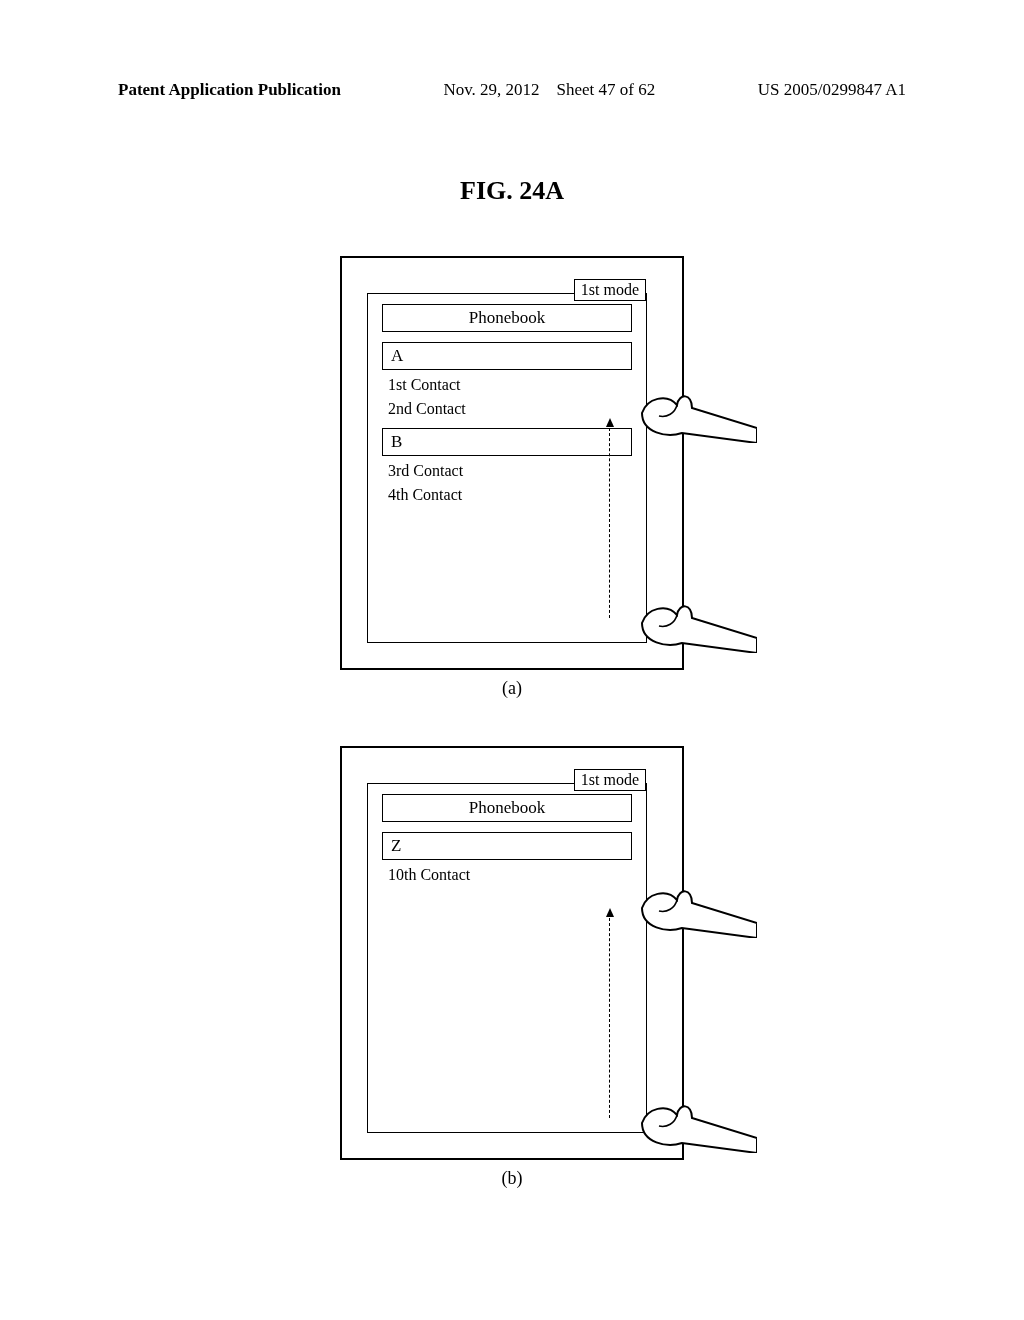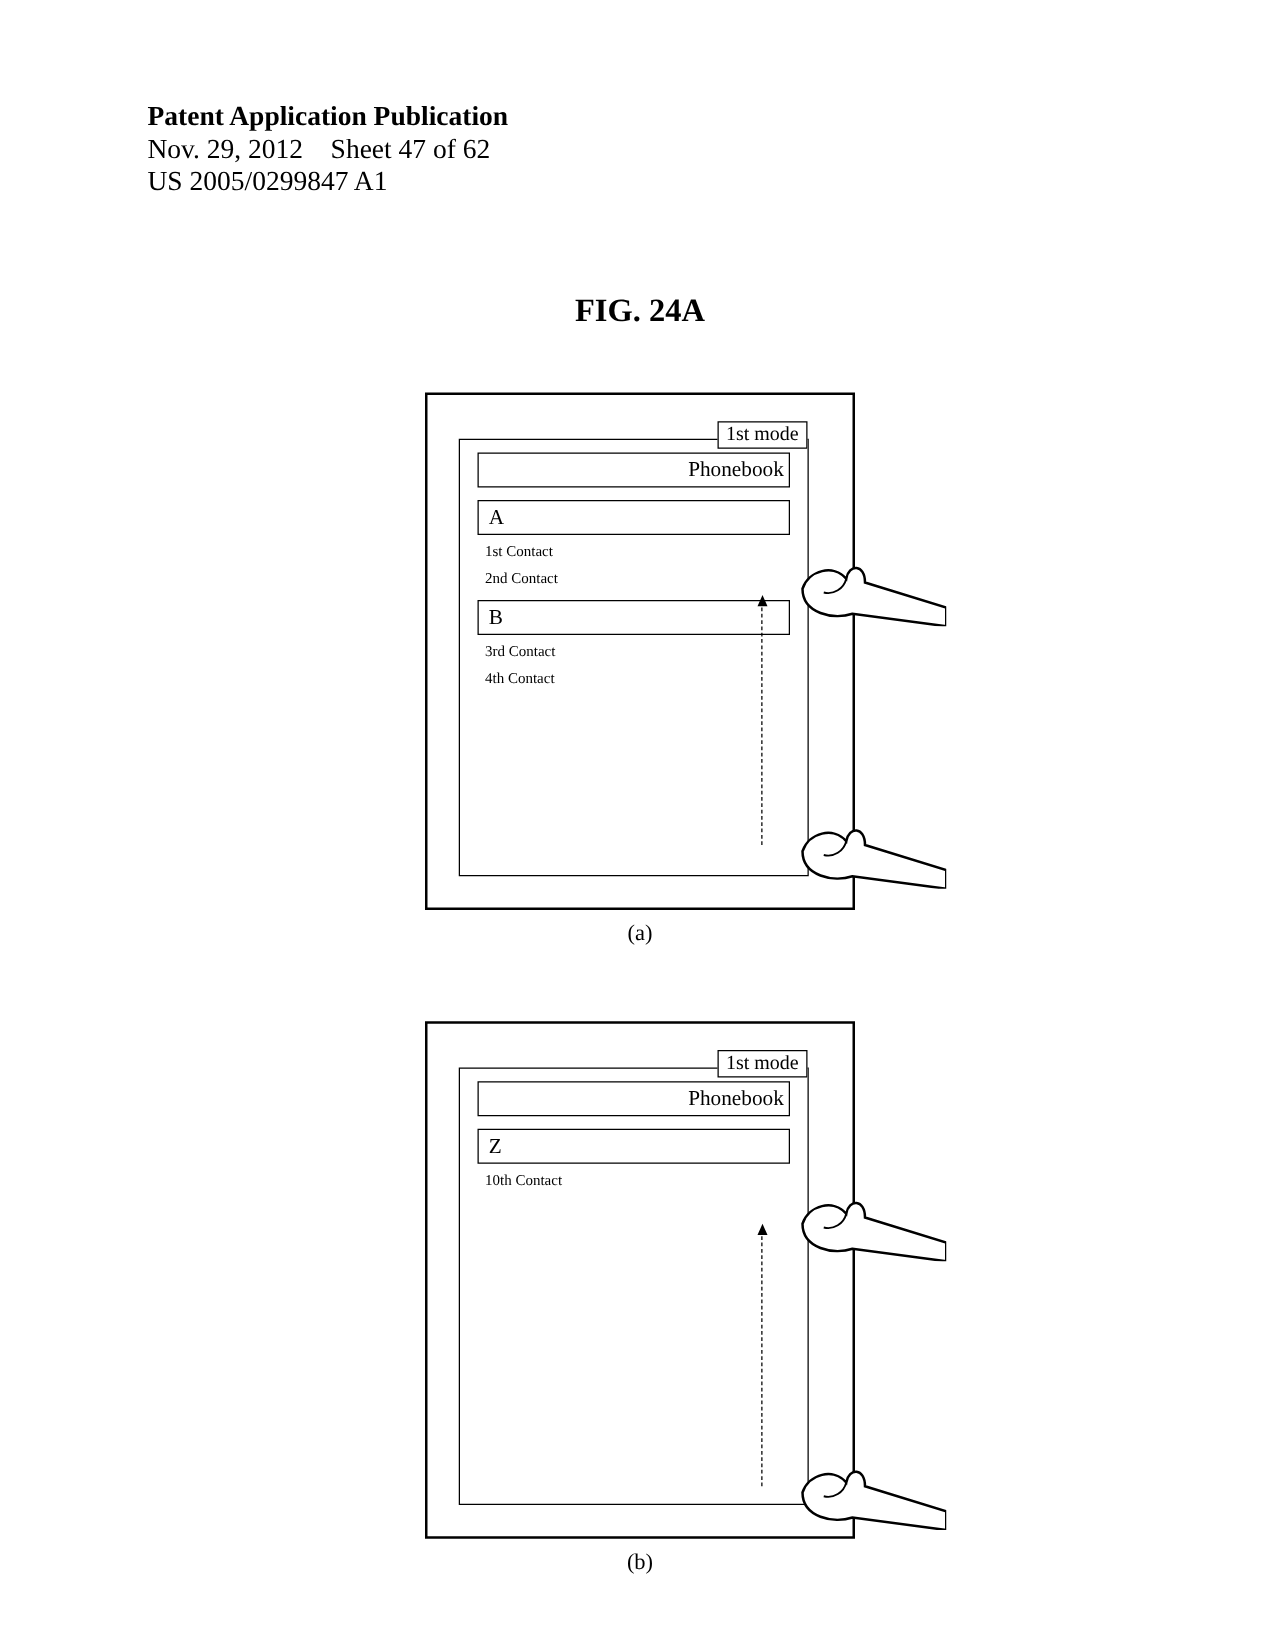--- a/index.html
+++ b/index.html
@@ -7,38 +7,37 @@
     padding: 0;
     font-family: "Times New Roman", serif;
     background: #fff;
     width: 1024px;
     color: #000;
   }
   .page-header {
     display: flex;
     justify-content: space-between;
     padding: 80px 118px 0 118px;
-    font-size: 22px;
-    flex-direction: column;
+    font-size: 17px;
   }
   .page-header .left { font-weight: bold; }
   .page-header .center { }
   .page-header .right { }
   .fig-title {
     text-align: center;
     font-size: 26px;
     font-weight: bold;
     margin-top: 76px;
   }
   .figure-wrap {
     width: 100%;
     display: flex;
     flex-direction: column;
     align-items: center;
-    gap: 60px;
+    gap: 47px;
     margin-top: 50px;
   }
   .device {
     position: relative;
     width: 340px;
     height: 410px;
     border: 2.5px solid #000;
     background: #fff;
   }
   .screen {
@@ -55,30 +54,30 @@
     top: -25px;
     border: 1px solid #000;
     padding: 1px 6px;
     font-size: 16px;
     background: #fff;
   }
   .section-box {
     border: 1px solid #000;
     margin: 10px 14px 3px 14px;
     padding: 3px 4px;
-    text-align: right;
+    text-align: center;
     font-size: 17px;
   }
   .section-box.small {
     text-align: left;
     padding: 3px 8px;
   }
   .contact {
     margin: 6px 20px 2px 20px;
-    font-size: 12px;
+    font-size: 16px;
   }
   .screen-inner {
     position: relative;
     width: 100%;
     height: 100%;
   }
   .sub-label {
     text-align: center;
     font-size: 18px;
     margin-top: 8px;

